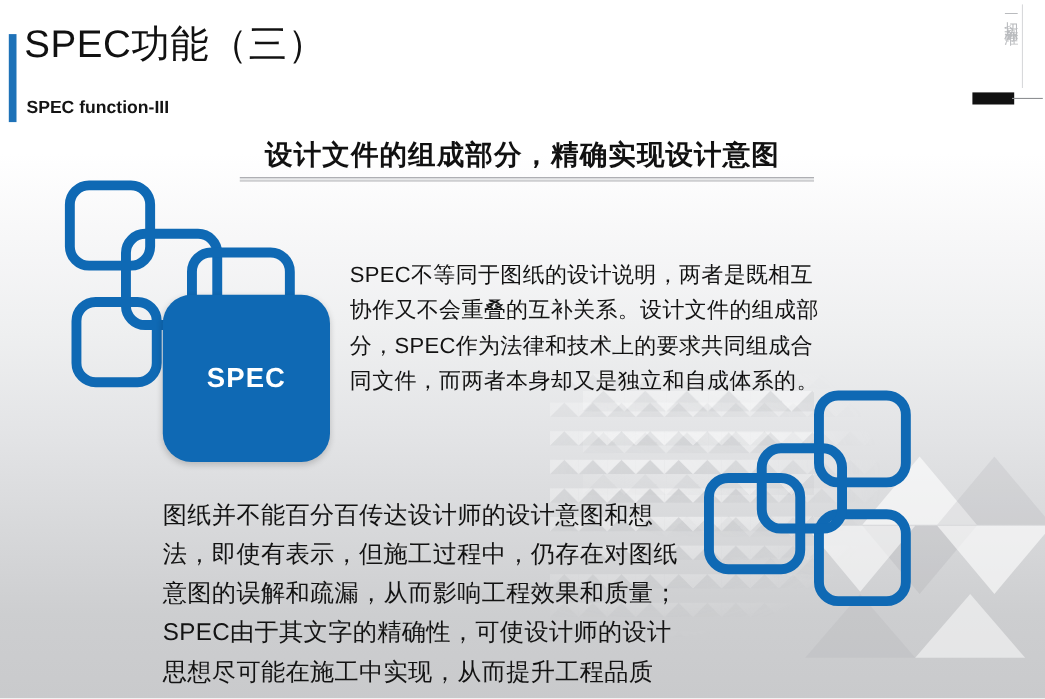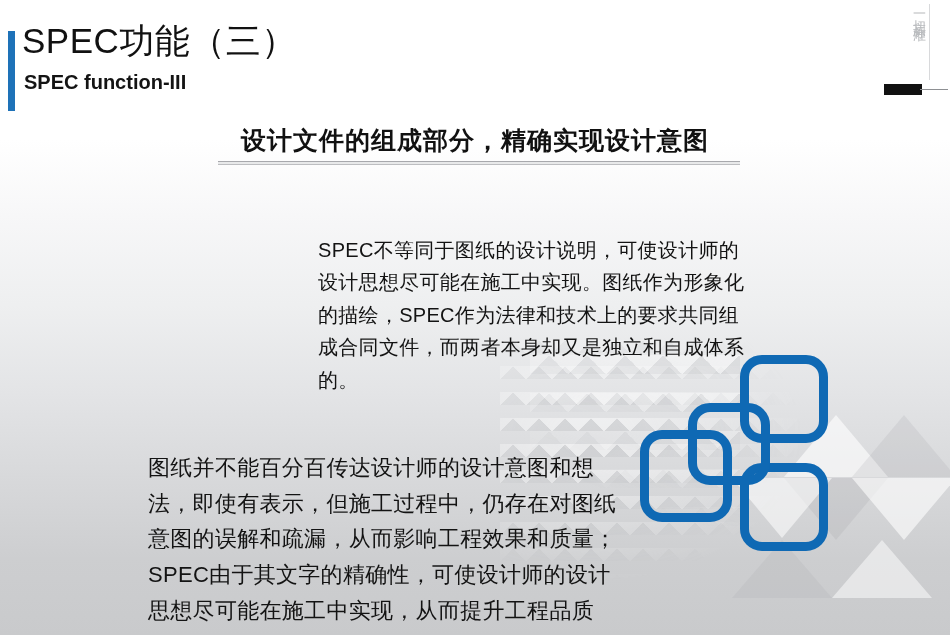--- a/index.html
+++ b/index.html
@@ -86,22 +86,22 @@
     font-size: 35px;
     letter-spacing: .5px;
     color: #111111;
     font-weight: 400;
     white-space: nowrap;
     line-height: 1.1;
   }
   .title-en {
     position: absolute;
     left: 24px;
-    top: 71px;
-    font-size: 20px;
+    top: 90px;
+    font-size: 16px;
     font-weight: 700;
     color: #141414;
     white-space: nowrap;
   }
 
   
   .vert-text {
     position: absolute;
     right: 24px;
     top: 6px;
@@ -241,24 +241,33 @@
   <div class="title-en">SPEC function-III</div>
 
   <div class="vert-rule"></div>
   <div class="vert-text">一切高标准</div>
   <div class="blackbar"></div>
   <div class="blackbar-tail"></div>
 
   <div class="sec-heading">设计文件的组成部分，精确实现设计意图</div>
   <div class="sec-rule"></div>
 
+  <div class="shape-group" id="group-spec">
+    <div class="rsq sq-a"></div>
+    <div class="rsq sq-c"></div>
+    <div class="rsq sq-b"></div>
+    <div class="rsq sq-d"></div>
+    <div class="rsq-filled main">
+      <span>SPEC</span>
+    </div>
+  </div>
 
   <div class="shape-group" id="group-draw">
     <div class="rsq sq-a"></div>
     <div class="rsq sq-c"></div>
     <div class="rsq sq-b"></div>
     <div class="rsq sq-d"></div>
   </div>
 
-  <div class="para" id="para-top">SPEC不等同于图纸的设计说明，可使设计师的设计思想尽可能在施工中实现。图纸作为形象化的描绘，SPEC作为法律和技术上的要求共同组成合同文件，而两者本身却又是独立和自成体系的。</div>
+  <div class="para" id="para-top">SPEC不等同于图纸的设计说明，两者是既相互协作又不会重叠的互补关系。设计文件的组成部分，SPEC作为法律和技术上的要求共同组成合同文件，而两者本身却又是独立和自成体系的。</div>
   <div class="para" id="para-bottom">图纸并不能百分百传达设计师的设计意图和想法，即使有表示，但施工过程中，仍存在对图纸意图的误解和疏漏，从而影响工程效果和质量；SPEC由于其文字的精确性，可使设计师的设计思想尽可能在施工中实现，从而提升工程品质</div>
 
 </div>
 
 </body></html>

